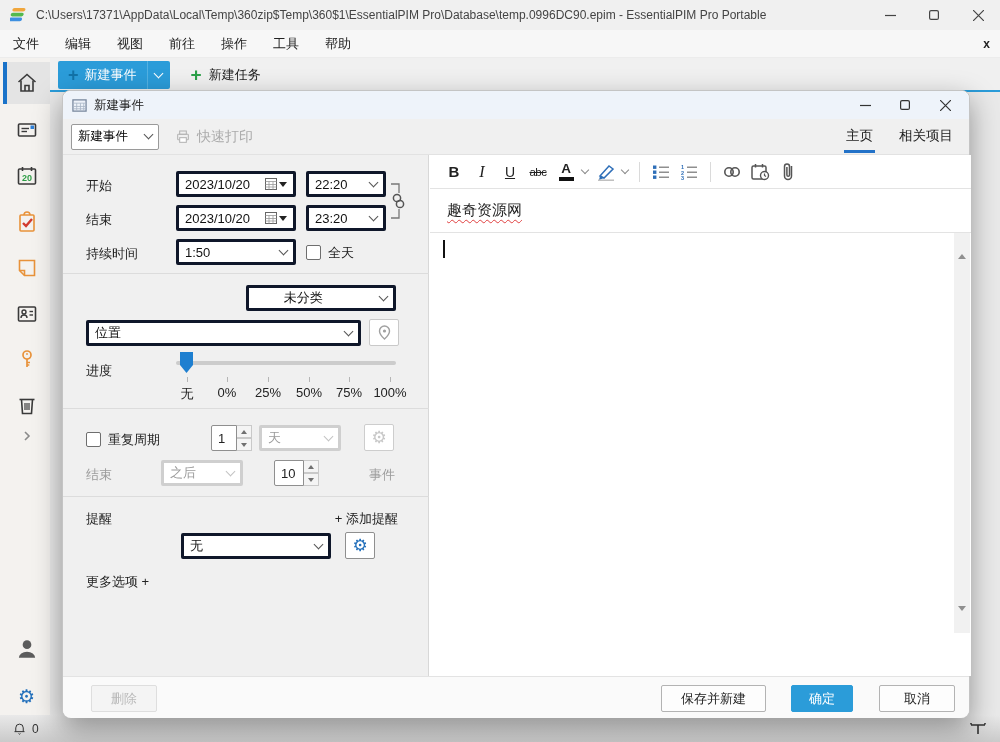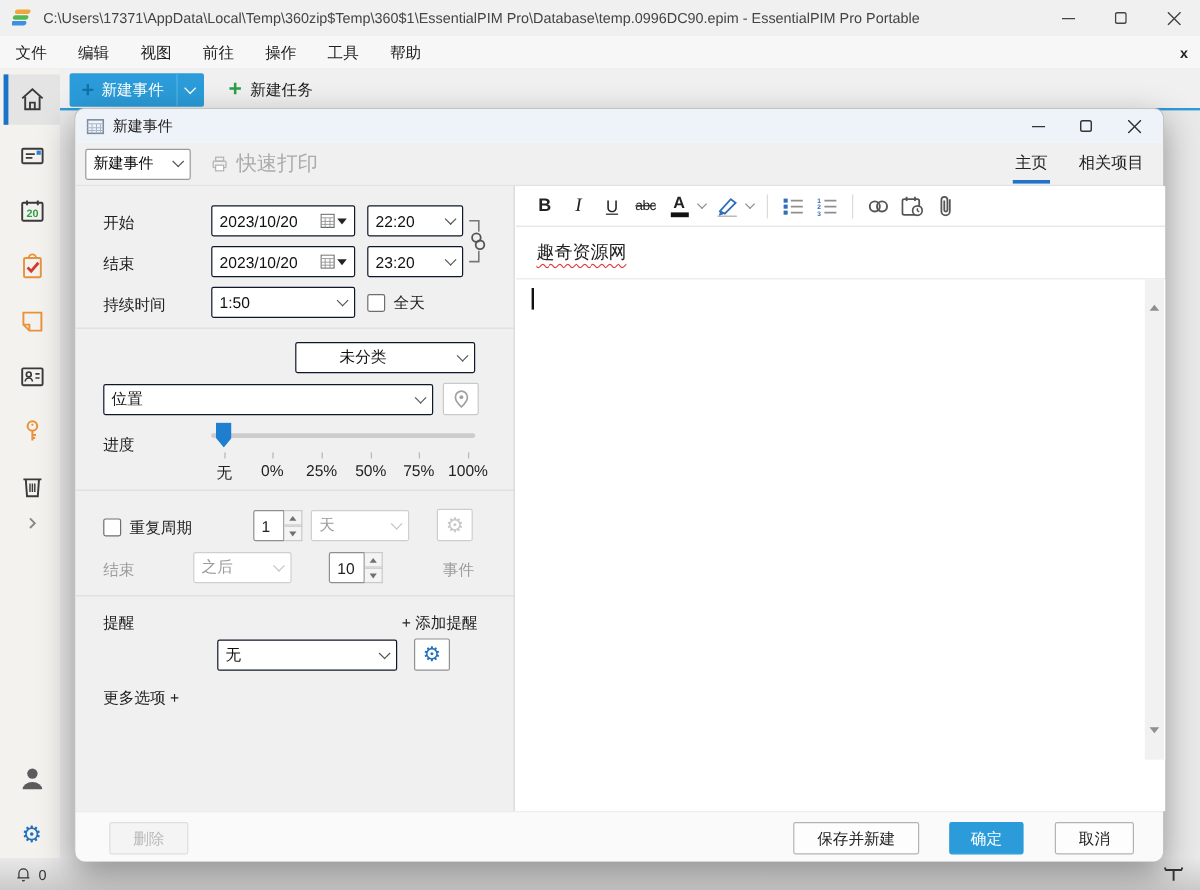--- a/index.html
+++ b/index.html
@@ -42,30 +42,30 @@
   #status-count { font-size:12px; color:#333; margin-left:5px; }
 
   
   #dialog { position:absolute; left:62px; top:90px; width:908px; height:628px; background:#fff; border:1px solid #c4c4c4; border-radius:8px; box-shadow:0 10px 28px rgba(0,0,0,.38); }
   #dlg-titlebar { position:absolute; left:0; top:0; width:100%; height:28px; background:#eef3fa; border-radius:8px 8px 0 0; display:flex; align-items:center; }
   #dlg-title { font-size:12.5px; color:#222; margin-left:7px; }
   .dctrl { width:40px; height:28px; display:flex; align-items:center; justify-content:center; color:#333; }
   #dlg-toolbar { position:absolute; left:0; top:28px; width:100%; height:36px; background:#f0f0f0; display:flex; align-items:center; border-bottom:1px solid #e2e2e2; }
   #evtype-select { width:88px; height:26px; margin-left:8px; background:#fff; border:1px solid #9a9a9a; border-radius:2px; display:flex; align-items:center; font-size:12.5px; padding:0 6px; }
   #evtype-select .chev { margin-left:auto; color:#555; }
-  #quick-print { display:flex; align-items:center; margin-left:16px; color:#ababab; font-size:17px; gap:6px; }
+  #quick-print { display:flex; align-items:center; margin-left:16px; color:#ababab; font-size:14px; gap:6px; }
   #dlg-tabs { margin-left:auto; margin-right:14px; display:flex; gap:22px; }
   .dtab { font-size:13.5px; color:#222; padding:6px 2px 8px; position:relative; }
   .dtab.active::after { content:""; position:absolute; left:0; right:0; bottom:0; height:3px; background:#2372c8; }
 
   
   #form-panel { position:absolute; left:0; top:64px; width:366px; height:521px; background:#f0f0f0; border-right:1px solid #d8d8d8; font-size:13px; color:#222; }
   .flabel { position:absolute; left:23px; }
   .gray { color:#9c9c9c; }
-  .field { position:absolute; background:#fff; border:1px solid #0f172a; border-radius:2px; display:flex; align-items:center; font-size:13px; color:#111; padding:0 6px; height:26px; }
+  .field { position:absolute; background:#fff; border:3px solid #0f172a; border-radius:2px; display:flex; align-items:center; font-size:13px; color:#111; padding:0 6px; height:26px; }
   .field .chev { color:#555; margin-left:auto; }
   .field.disabled { border-color:#cfcfcf; color:#9c9c9c; }
   .field.disabled .chev { color:#c3c3c3; }
   .divider { position:absolute; left:0; width:366px; height:1px; background:#dcdcdc; }
   .checkbox { width:15px; height:15px; border:1px solid #6e6e6e; border-radius:2px; background:#fff; display:inline-block; vertical-align:-3px; margin-right:7px; }
   .spin { position:absolute; height:26px; display:flex; }
   .spin .num { width:26px; background:#fff; border:1px solid #8f8f8f; border-radius:2px 0 0 2px; display:flex; align-items:center; padding-left:6px; font-size:13px; }
   .spin .arrows { width:15px; display:flex; flex-direction:column; }
   .spin .arrows div { flex:1; background:#f4f4f4; border:1px solid #c9c9c9; border-left:none; display:flex; align-items:center; justify-content:center; }
   .tri-up { width:0; height:0; border-left:3.5px solid transparent; border-right:3.5px solid transparent; border-bottom:4px solid #707070; }
@@ -108,21 +108,21 @@
   #tags-input { flex:1; border:none; outline:none; height:100%; font-size:13px; padding:0 6px; }
   #tags-more { width:26px; height:100%; display:flex; align-items:center; justify-content:center; font-size:13px; color:#555; letter-spacing:1px; }
   #tags-clear { margin-left:8px; color:#9a9a9a; font-size:15px; }
 
   
   #dlg-bottom { position:absolute; left:0; top:585px; width:100%; height:42px; background:#fafafa; border-top:1px solid #e3e3e3; border-radius:0 0 8px 8px; }
   .btn { position:absolute; top:8px; height:27px; border:1px solid #b3b3b3; background:#fdfdfd; border-radius:2px; font-size:13px; color:#222; display:flex; align-items:center; justify-content:center; }
   #btn-delete { left:28px; width:66px; color:#b9b9b9; border-color:#dedede; background:#f4f4f4; }
   #btn-save-new { left:598px; width:105px; }
   #btn-ok { left:728px; width:62px; background:#2b9cd9; border-color:#2b9cd9; color:#fff; }
-  #btn-cancel { left:816px; width:66px; }
+  #btn-cancel { left:816px; width:76px; }
 
   
   .dategrid-ic { margin-left:auto; display:flex; align-items:center; gap:2px; }
   .tri-black { width:0; height:0; border-left:4px solid transparent; border-right:4px solid transparent; border-top:5px solid #222; }
 </style>
 </head>
 <body>
 
 <div id="titlebar">
   <span id="app-logo">

